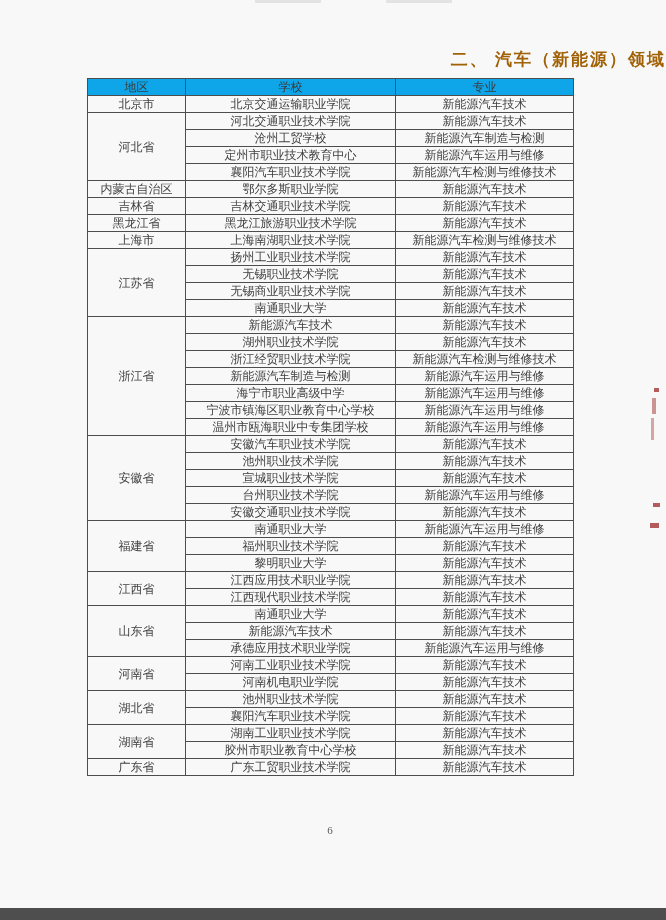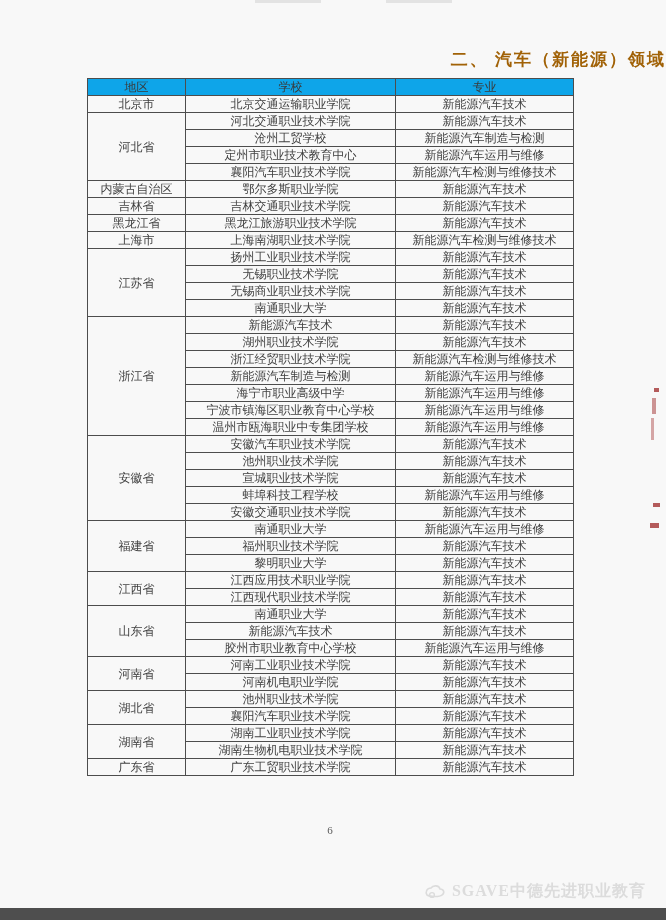--- a/index.html
+++ b/index.html
@@ -215,21 +215,21 @@
         </tr>
         <tr>
           <td>池州职业技术学院</td>
           <td>新能源汽车技术</td>
         </tr>
         <tr>
           <td>宣城职业技术学院</td>
           <td>新能源汽车技术</td>
         </tr>
         <tr>
-          <td>蚌埠科技工程学校</td>
+          <td>台州职业技术学院</td>
           <td>新能源汽车运用与维修</td>
         </tr>
         <tr>
           <td>安徽交通职业技术学院</td>
           <td>新能源汽车技术</td>
         </tr>
         <tr>
           <td rowspan="3">福建省</td>
           <td>南通职业大学</td>
           <td>新能源汽车运用与维修</td>
@@ -254,21 +254,21 @@
         <tr>
           <td rowspan="3">山东省</td>
           <td>南通职业大学</td>
           <td>新能源汽车技术</td>
         </tr>
         <tr>
           <td>新能源汽车技术</td>
           <td>新能源汽车技术</td>
         </tr>
         <tr>
-          <td>胶州市职业教育中心学校</td>
+          <td>承德应用技术职业学院</td>
           <td>新能源汽车运用与维修</td>
         </tr>
         <tr>
           <td rowspan="2">河南省</td>
           <td>河南工业职业技术学院</td>
           <td>新能源汽车技术</td>
         </tr>
         <tr>
           <td>河南机电职业学院</td>
           <td>新能源汽车技术</td>
@@ -281,44 +281,35 @@
         <tr>
           <td>襄阳汽车职业技术学院</td>
           <td>新能源汽车技术</td>
         </tr>
         <tr>
           <td rowspan="2">湖南省</td>
           <td>湖南工业职业技术学院</td>
           <td>新能源汽车技术</td>
         </tr>
         <tr>
-          <td>湖南生物机电职业技术学院</td>
+          <td>胶州市职业教育中心学校</td>
           <td>新能源汽车技术</td>
         </tr>
         <tr>
           <td rowspan="1">广东省</td>
           <td>广东工贸职业技术学院</td>
           <td>新能源汽车技术</td>
         </tr>
       </tbody>
   </table>
 
   <div class="page-number">6</div>
 
   <div class="red-mark rm1"></div>
   <div class="red-mark rm2"></div>
   <div class="red-mark rm3"></div>
   <div class="red-mark rm4"></div>
   <div class="red-mark rm5"></div>
 
-  <div class="footer-brand">
-    <span class="logo">
-      <svg viewBox="0 0 22 18" width="22" height="18">
-        <path d="M3 12 C1 9 3 5 7 5 C9 2 15 2 16 6 C20 6 21 10 18 12 C16 14 6 14 3 12 Z" fill="none" stroke="#dcdcdc" stroke-width="1.6"></path>
-        <circle cx="8" cy="12" r="2.4" fill="none" stroke="#dcdcdc" stroke-width="1.4"></circle>
-      </svg>
-    </span>
-    <span>SGAVE中德先进职业教育</span>
-  </div>
 
   <div class="bottom-bar"></div>
 
 </div>
 
 </body></html>

